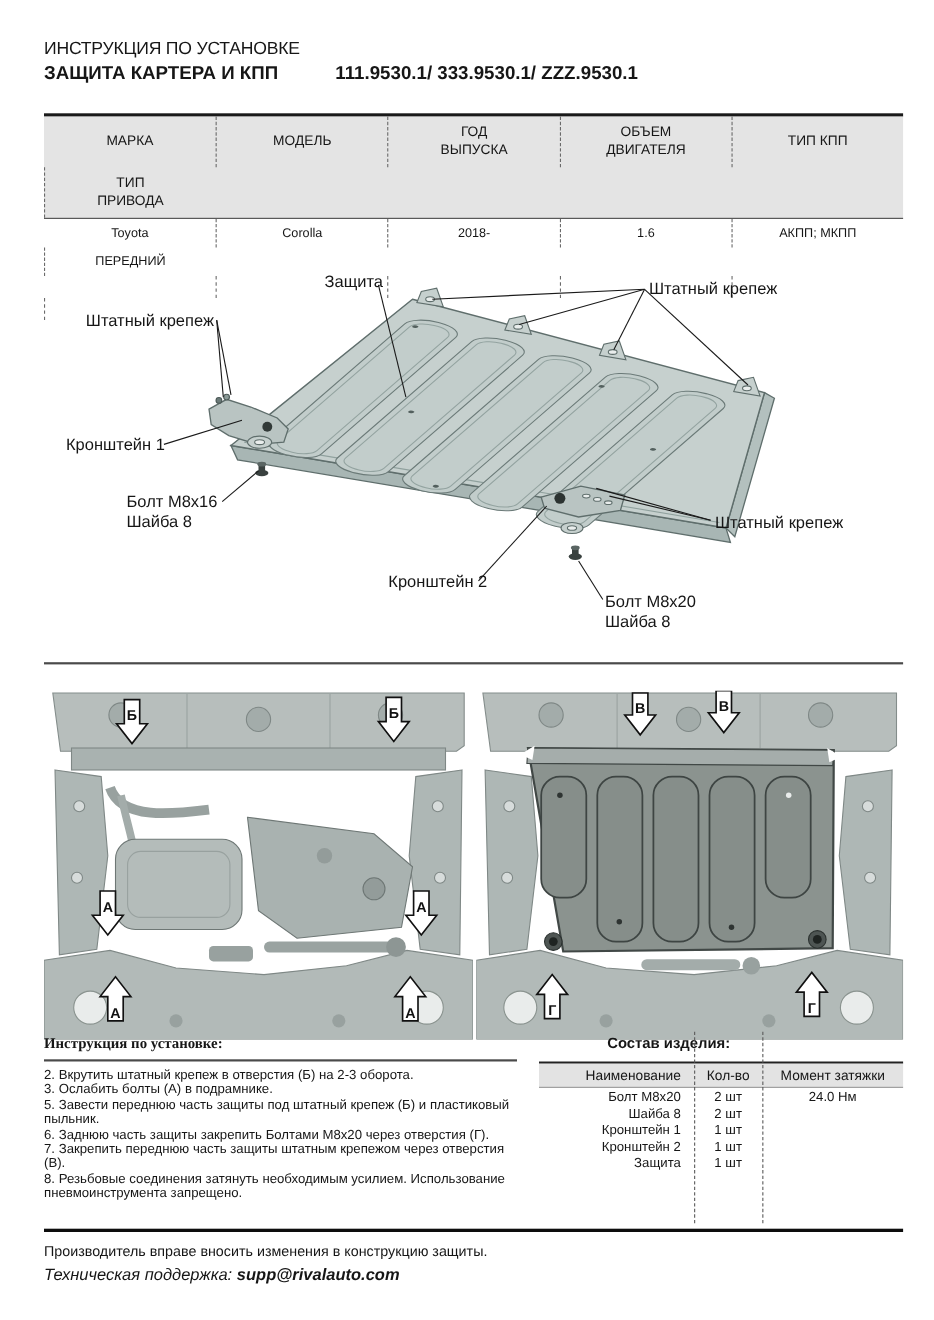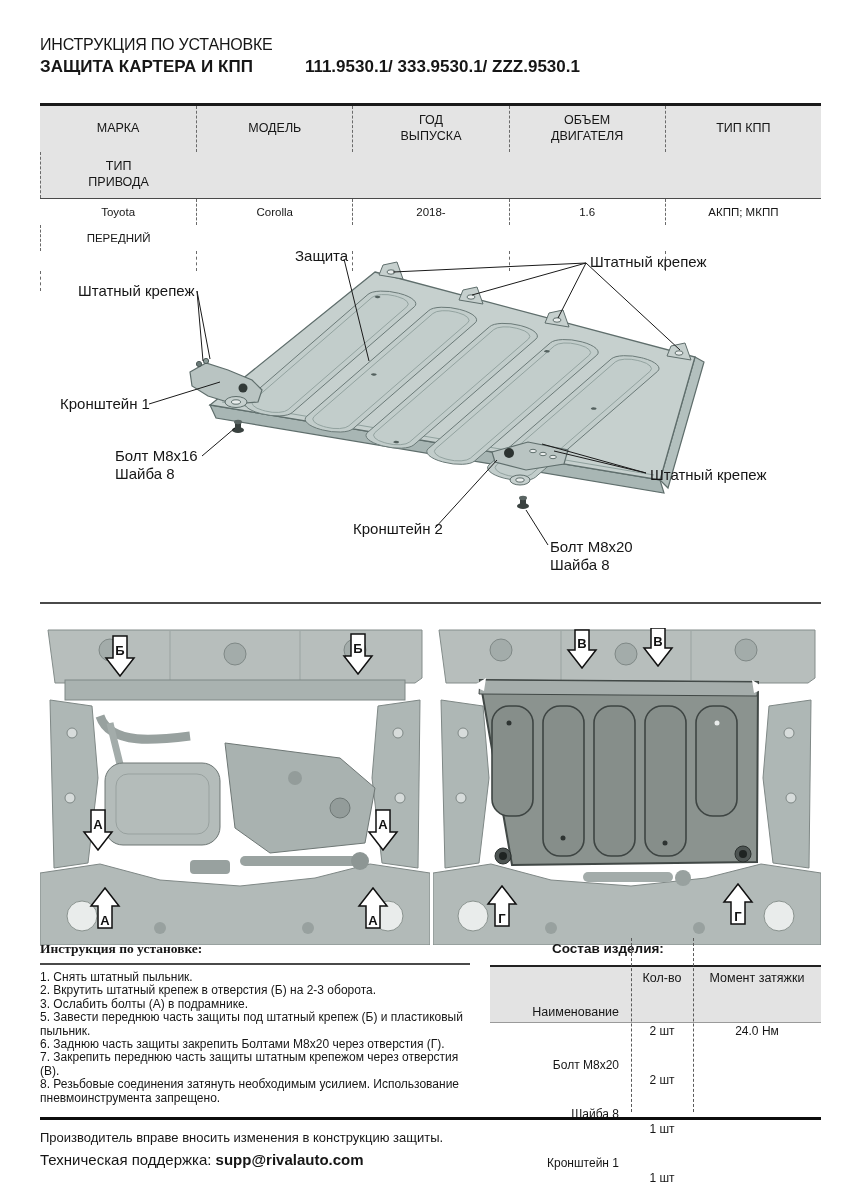--- a/index.html
+++ b/index.html
@@ -30,26 +30,26 @@
   .steps{left:40px;top:971px;width:432px;font-size:12px;line-height:13.4px;}
 
   
   .comp-title{left:512px;top:941px;font-size:13.5px;font-weight:bold;margin-left:40px;}
   .comp-table{left:490px;top:965px;width:331px;border-top:2px solid #222;}
   .comp-row{display:grid;grid-template-columns:141px 62px 128px;}
   .comp-head{background:#e3e3e3;border-bottom:1px solid #9a9a9a;}
   .comp-head .comp-cell{height:21px;font-size:12.5px;}
   .comp-data .comp-cell{height:15px;font-size:12px;}
   .comp-cell{display:flex;align-items:center;justify-content:center;}
-  .comp-cell.c1{justify-content:flex-end;padding-right:12px;margin-top:34px;}
+  .comp-cell.c1{justify-content:flex-end;padding-right:12px;}
   .dashv{width:0;border-left:1px dashed #5a5a5a;height:174px;top:938px;}
 
   .hr2{left:40px;top:1117px;width:781px;height:3px;background:#0d0d0d;}
   .foot1{left:40px;top:1130px;font-size:13px;}
-  .foot2{left:40px;top:1151px;font-size:15px;}
+  .foot2{left:40px;top:1151px;font-size:15px;font-style:italic;}
 
   svg text{font-family:"Liberation Sans",sans-serif;}
   .dlabel{font-size:15px;fill:#161616;}
   .marker-letter{font-size:13px;font-weight:bold;fill:#111;}
   .leader{stroke:#1a1a1a;stroke-width:1;fill:none;}
 </style>
 </head>
 <body>
 
 <div class="page">
@@ -319,21 +319,20 @@
       <g transform="translate(305,264)">
         <polygon points="-7,32 7,32 7,10 14,10 0,-8 -14,10 -7,10"></polygon>
         <text class="marker-letter" x="0" y="29" text-anchor="middle" stroke="none">Г</text>
       </g>
     </g>
   </svg>
 
   <div class="abs instr-title">Инструкция по установке:</div>
   <div class="abs instr-rule"></div>
   <div class="abs steps">
-    <div>1. Снять штатный пыльник.</div>
     <div>2. Вкрутить штатный крепеж в отверстия (Б) на 2-3 оборота.</div>
     <div>3. Ослабить болты (А) в подрамнике.</div>
     <div>5. Завести переднюю часть защиты под штатный крепеж (Б) и пластиковый пыльник.</div>
     <div>6. Заднюю часть защиты закрепить Болтами М8х20 через отверстия (Г).</div>
     <div>7. Закрепить переднюю часть защиты штатным крепежом через отверстия (В).</div>
     <div>8. Резьбовые соединения затянуть необходимым усилием. Использование пневмоинструмента запрещено.</div>
   </div>
 
   <div class="abs comp-title">Состав изделия:</div>
   <div class="abs comp-table">

